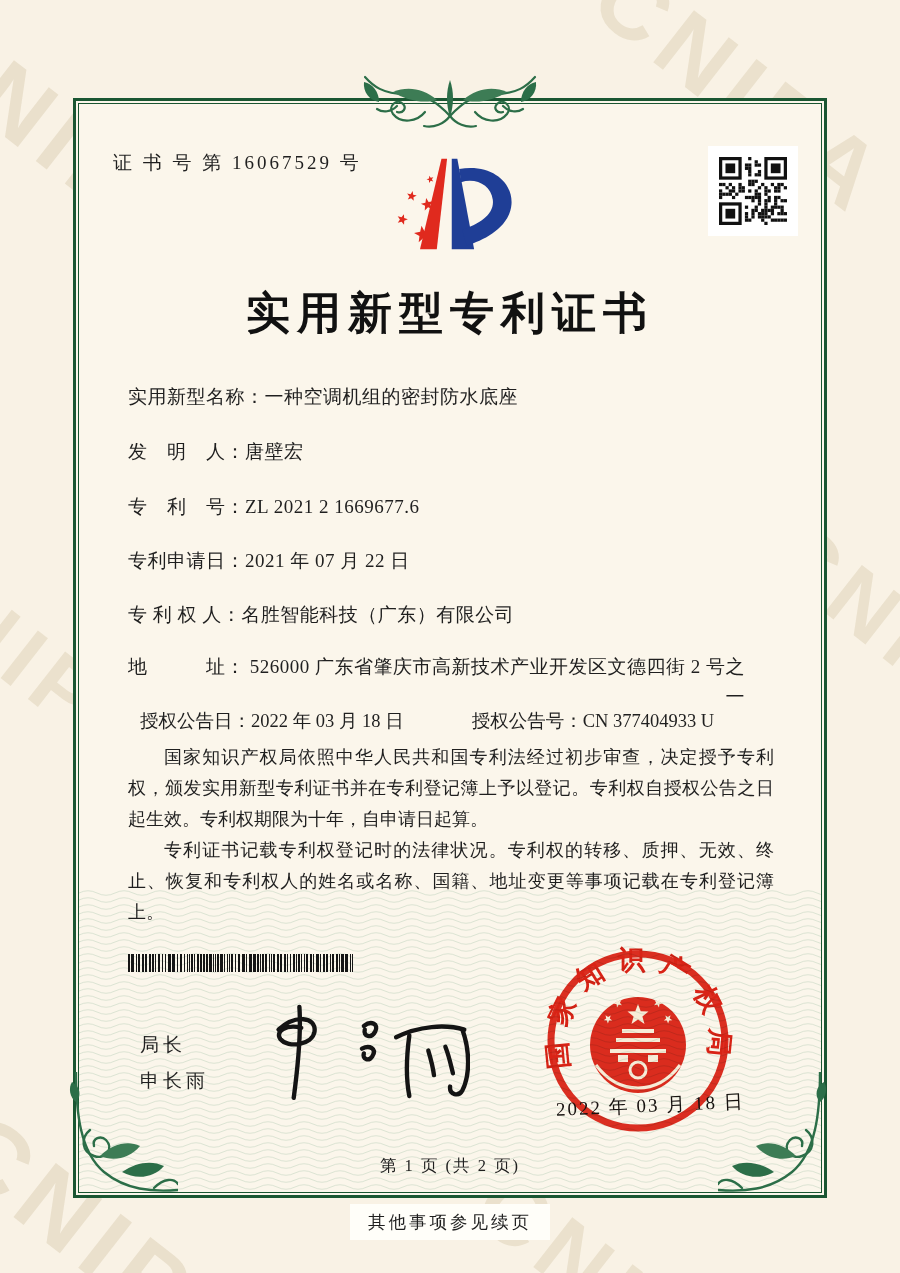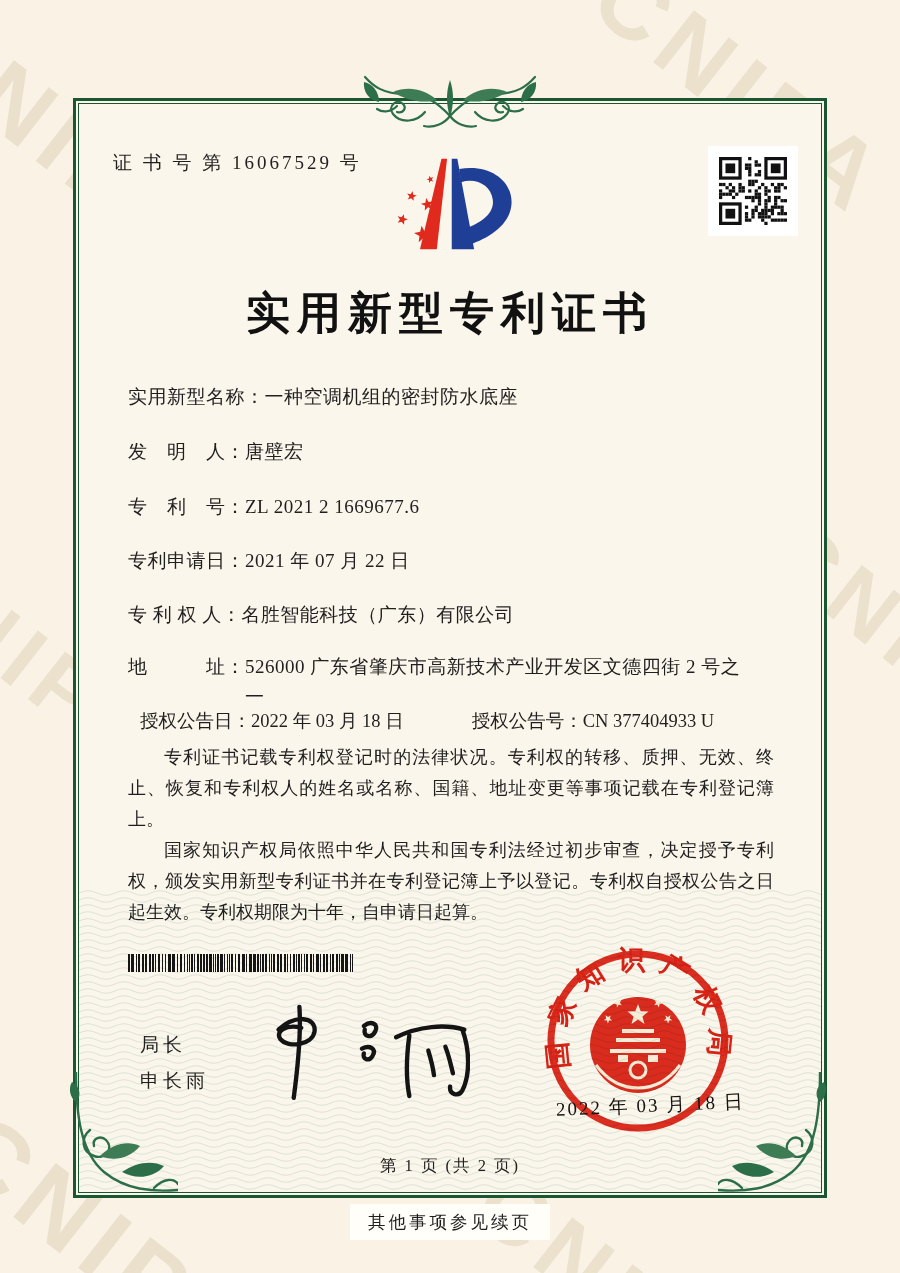--- a/index.html
+++ b/index.html
@@ -15,21 +15,21 @@
   .abs{position:absolute;z-index:2;}
   .cert-no{left:113px;top:150px;font-size:19px;letter-spacing:3px;}
   .logo{left:373px;top:156px;}
   .qr-box{left:708px;top:146px;width:90px;height:90px;background:#ffffff;
         display:flex;align-items:center;justify-content:center;}
   .title{left:0;right:0;top:270px;text-align:center;font-size:44px;font-weight:700;
         letter-spacing:7px;color:#111;}
   .field-row{left:128px;width:665px;display:flex;font-size:19px;letter-spacing:0.5px;line-height:30px;}
   .field-label{flex:none;white-space:pre;}
   .field-value{flex:0 1 auto;}
-  .addr .field-value{max-width:500px;}
+  .addr .field-value{max-width:500px;text-align:right;}
   .grant-row{left:128px;width:665px;display:flex;font-size:18.5px;line-height:30px;margin-left:12px;}
   .grant-gap{width:68px;flex:none;}
   .paras{left:128px;width:646px;top:742px;font-size:18px;line-height:31px;text-align:justify;}
   .paras p{margin:0;text-indent:2em;}
   .barcode-wrap{left:128px;top:954px;}
   .signer{left:140px;font-family:"Liberation Sans","DejaVu Sans",sans-serif;
         font-size:19px;letter-spacing:4px;}
   .sig{left:252px;top:1000px;}
   .seal{left:538px;top:941px;mix-blend-mode:multiply;z-index:2;}
   .seal-date{left:556px;top:1092px;width:220px;font-size:19px;letter-spacing:2px;color:#171210;
@@ -310,22 +310,22 @@
 
   <div class="abs grant-row" style="top:706px">
     <span class="field-label">授权公告日：</span>
     <span>2022 年 03 月 18 日</span>
     <span class="grant-gap"></span>
     <span class="field-label">授权公告号：</span>
     <span>CN 377404933 U</span>
   </div>
 
   <div class="abs paras">
+    <p>国家知识产权局依照中华人民共和国专利法经过初步审查，决定授予专利权，颁发实用新型专利证书并在专利登记簿上予以登记。专利权自授权公告之日起生效。专利权期限为十年，自申请日起算。</p>
     <p>专利证书记载专利权登记时的法律状况。专利权的转移、质押、无效、终止、恢复和专利权人的姓名或名称、国籍、地址变更等事项记载在专利登记簿上。</p>
-    <p>国家知识产权局依照中华人民共和国专利法经过初步审查，决定授予专利权，颁发实用新型专利证书并在专利登记簿上予以登记。专利权自授权公告之日起生效。专利权期限为十年，自申请日起算。</p>
   </div>
 
   <div class="abs barcode-wrap">
     <svg id="barcode" width="228" height="18">
         <rect x="0" y="0" width="2" height="18" fill="#151515"></rect>
         <rect x="3" y="0" width="3" height="18" fill="#151515"></rect>
         <rect x="8" y="0" width="1" height="18" fill="#151515"></rect>
         <rect x="10" y="0" width="2" height="18" fill="#151515"></rect>
         <rect x="14" y="0" width="2" height="18" fill="#151515"></rect>
         <rect x="17" y="0" width="2" height="18" fill="#151515"></rect>

